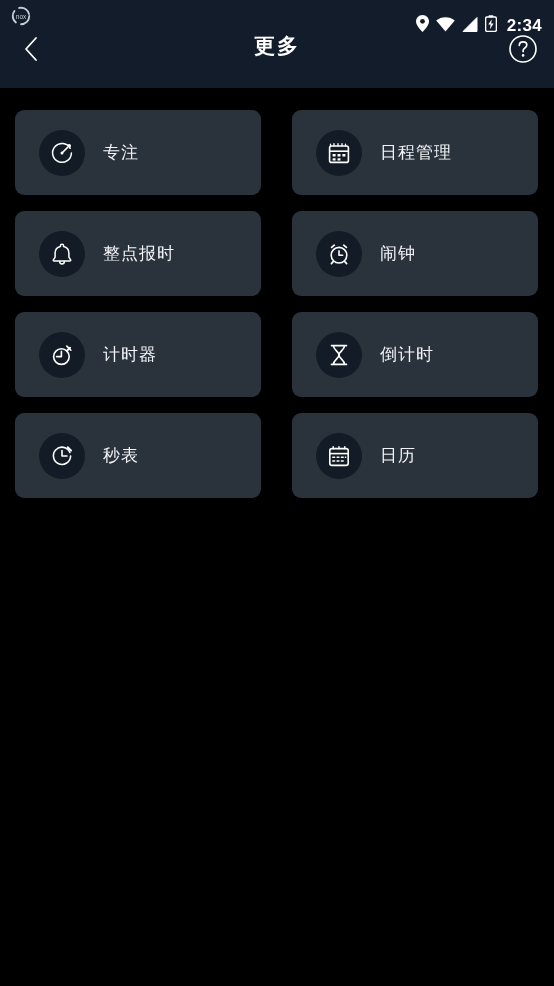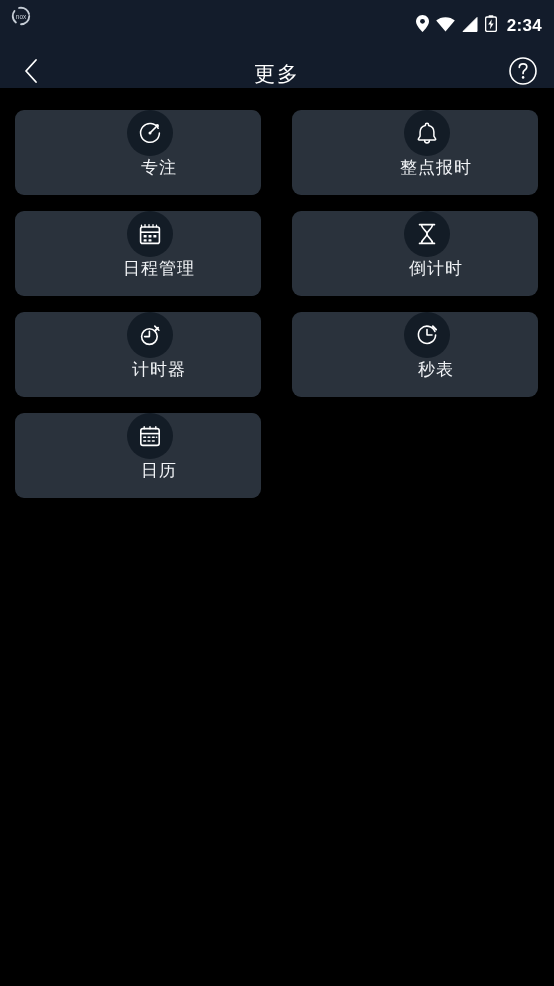--- a/index.html
+++ b/index.html
@@ -23,22 +23,23 @@
   .nox-icon { width:22px; height:22px; display:block; }
   .sb-time {
     color:#ffffff; font-size:17px; font-weight:bold; letter-spacing:.3px;
     margin-left:3px;
   }
 
   
   .appbar {
     position:absolute; top:32px; left:0; width:554px; height:56px;
     background:#131c2b;
-    display:flex; align-items:flex-end; justify-content:space-between;
+    display:flex; align-items:flex-start; justify-content:space-between;
     padding:0 14px;
+    font-weight:bold;
   }
   .appbar-title {
     position:absolute; left:0; right:0; text-align:center;
     color:#ffffff; font-size:21px; letter-spacing:2px; pointer-events:none;
   }
   .icon-btn {
     width:34px; height:34px; display:flex; align-items:center; justify-content:center;
     position:relative; z-index:2; cursor:pointer;
   }
 
@@ -51,21 +52,20 @@
     display:flex; flex-wrap:wrap;
     gap:16px 31px;
   }
   .card {
     width:246px; height:85px;
     background:#2a323c;
     border-radius:9px;
     display:flex; align-items:center;
     padding-left:24px;
     cursor:pointer;
-    flex-direction:column;
   }
   .card-icon-wrap {
     width:46px; height:46px; min-width:46px;
     border-radius:50%;
     background:#131c26;
     display:flex; align-items:center; justify-content:center;
   }
   .card-icon-wrap svg { display:block; }
   .card-label {
     color:#f2f4f7; font-size:17px; margin-left:18px; letter-spacing:1px;
@@ -137,72 +137,83 @@
       <div class="card">
         <span class="card-icon-wrap">
           <svg width="24" height="24" viewBox="0 0 24 24">
             <path d="M20.2 7.3A9.4 9.4 0 1 0 21.4 12" fill="none" stroke="#ffffff" stroke-width="1.5" stroke-linecap="round"></path>
             <path d="M12 12L17.6 6.4" fill="none" stroke="#ffffff" stroke-width="1.5" stroke-linecap="round"></path>
             <circle cx="12" cy="12" r="1.5" fill="#ffffff"></circle>
             <circle cx="19.2" cy="4.8" r="1.8" fill="#ffffff"></circle>
           </svg>
         </span>
         <span class="card-label">专注</span>
-      </div>
-
-      <div class="card">
-        <span class="card-icon-wrap">
-          <svg width="24" height="24" viewBox="0 0 24 24">
-            <path d="M12 2.2c-.9 0-1.6.7-1.6 1.6v.6C7.2 5.1 5.1 7.8 5.1 11v4.2l-1.7 2.6c-.3.5.1 1.1.7 1.1h15.8c.6 0 1-.6.7-1.1L18.9 15.2V11c0-3.2-2.1-5.9-5.3-6.6v-.6c0-.9-.7-1.6-1.6-1.6Z" fill="none" stroke="#ffffff" stroke-width="1.5" stroke-linejoin="round"></path>
-            <path d="M9.6 19.6a2.4 2.4 0 0 0 4.8 0" fill="none" stroke="#ffffff" stroke-width="1.5" stroke-linecap="round"></path>
-          </svg>
-        </span>
-        <span class="card-label">整点报时</span>
       </div>
 
       <div class="card">
         <span class="card-icon-wrap">
           <svg width="24" height="24" viewBox="0 0 24 24">
             <path d="M3.5 3.2v1.6M7 2.6v2.2M11 2.6v2.2M15 2.6v2.2M18.5 3.2v1.6" stroke="#ffffff" stroke-width="1.3" stroke-linecap="round" fill="none"></path>
             <rect x="2.6" y="5" width="18.8" height="16.4" rx="2" fill="none" stroke="#ffffff" stroke-width="1.6"></rect>
             <path d="M2.6 10.2H21.4" stroke="#ffffff" stroke-width="1.6"></path>
             <rect x="5.6" y="13" width="3" height="2.4" rx="0.5" fill="#ffffff"></rect>
             <rect x="10.5" y="13" width="3" height="2.4" rx="0.5" fill="#ffffff"></rect>
             <rect x="15.4" y="13" width="3" height="2.4" rx="0.5" fill="#ffffff"></rect>
             <rect x="5.6" y="17.2" width="3" height="2.4" rx="0.5" fill="#ffffff"></rect>
             <rect x="10.5" y="17.2" width="3" height="2.4" rx="0.5" fill="#ffffff"></rect>
           </svg>
         </span>
         <span class="card-label">日程管理</span>
       </div>
 
-
-      <div class="card">
-        <span class="card-icon-wrap">
-          <svg width="24" height="24" viewBox="0 0 24 24">
-            <path d="M4.6 2.6H19.4M4.6 21.4H19.4" stroke="#ffffff" stroke-width="1.8" stroke-linecap="round"></path>
-            <path d="M6.4 2.6c0 4.3 5.6 6 5.6 9.4c0 3.4-5.6 5.1-5.6 9.4" fill="none" stroke="#ffffff" stroke-width="1.6"></path>
-            <path d="M17.6 2.6c0 4.3-5.6 6-5.6 9.4c0 3.4 5.6 5.1 5.6 9.4" fill="none" stroke="#ffffff" stroke-width="1.6"></path>
-          </svg>
-        </span>
-        <span class="card-label">倒计时</span>
+      <div class="card">
+        <span class="card-icon-wrap">
+          <svg width="24" height="24" viewBox="0 0 24 24">
+            <path d="M12 2.2c-.9 0-1.6.7-1.6 1.6v.6C7.2 5.1 5.1 7.8 5.1 11v4.2l-1.7 2.6c-.3.5.1 1.1.7 1.1h15.8c.6 0 1-.6.7-1.1L18.9 15.2V11c0-3.2-2.1-5.9-5.3-6.6v-.6c0-.9-.7-1.6-1.6-1.6Z" fill="none" stroke="#ffffff" stroke-width="1.5" stroke-linejoin="round"></path>
+            <path d="M9.6 19.6a2.4 2.4 0 0 0 4.8 0" fill="none" stroke="#ffffff" stroke-width="1.5" stroke-linecap="round"></path>
+          </svg>
+        </span>
+        <span class="card-label">整点报时</span>
+      </div>
+
+      <div class="card">
+        <span class="card-icon-wrap">
+          <svg width="24" height="24" viewBox="0 0 24 24">
+            <circle cx="12" cy="13.2" r="7.8" fill="none" stroke="#ffffff" stroke-width="1.6"></circle>
+            <path d="M12 8.9V13.2H15.6" fill="none" stroke="#ffffff" stroke-width="1.6" stroke-linecap="round" stroke-linejoin="round"></path>
+            <path d="M4.6 5.4L7.3 3.2M19.4 5.4L16.7 3.2" stroke="#ffffff" stroke-width="1.7" stroke-linecap="round"></path>
+            <path d="M6.2 19.6L4.4 21.6M17.8 19.6L19.6 21.6" stroke="#ffffff" stroke-width="1.7" stroke-linecap="round"></path>
+          </svg>
+        </span>
+        <span class="card-label">闹钟</span>
       </div>
 
       <div class="card">
         <span class="card-icon-wrap">
           <svg width="24" height="24" viewBox="0 0 24 24">
             <circle cx="11.4" cy="13.6" r="7.8" fill="none" stroke="#ffffff" stroke-width="1.6"></circle>
             <path d="M11.4 8.4V13.6H6.6" fill="none" stroke="#ffffff" stroke-width="1.6" stroke-linecap="round" stroke-linejoin="round"></path>
             <path d="M17.2 7.6L20 4.8" stroke="#ffffff" stroke-width="2" stroke-linecap="round"></path>
             <path d="M16.8 3.1L20.9 7.2" stroke="#ffffff" stroke-width="1.6" stroke-linecap="round"></path>
           </svg>
         </span>
         <span class="card-label">计时器</span>
       </div>
 
+      <div class="card">
+        <span class="card-icon-wrap">
+          <svg width="24" height="24" viewBox="0 0 24 24">
+            <path d="M4.6 2.6H19.4M4.6 21.4H19.4" stroke="#ffffff" stroke-width="1.8" stroke-linecap="round"></path>
+            <path d="M6.4 2.6c0 4.3 5.6 6 5.6 9.4c0 3.4-5.6 5.1-5.6 9.4" fill="none" stroke="#ffffff" stroke-width="1.6"></path>
+            <path d="M17.6 2.6c0 4.3-5.6 6-5.6 9.4c0 3.4 5.6 5.1 5.6 9.4" fill="none" stroke="#ffffff" stroke-width="1.6"></path>
+          </svg>
+        </span>
+        <span class="card-label">倒计时</span>
+      </div>
+
 
       <div class="card">
         <span class="card-icon-wrap">
           <svg width="24" height="24" viewBox="0 0 24 24">
             <path d="M19.9 8.4A8.6 8.6 0 1 0 20.6 12" fill="none" stroke="#ffffff" stroke-width="1.6" stroke-linecap="round"></path>
             <path d="M12 6.6V12H17" fill="none" stroke="#ffffff" stroke-width="1.6" stroke-linecap="round" stroke-linejoin="round"></path>
             <path d="M17.8 3.2L21.2 6.6" stroke="#ffffff" stroke-width="1.8" stroke-linecap="round"></path>
           </svg>
         </span>
         <span class="card-label">秒表</span>

